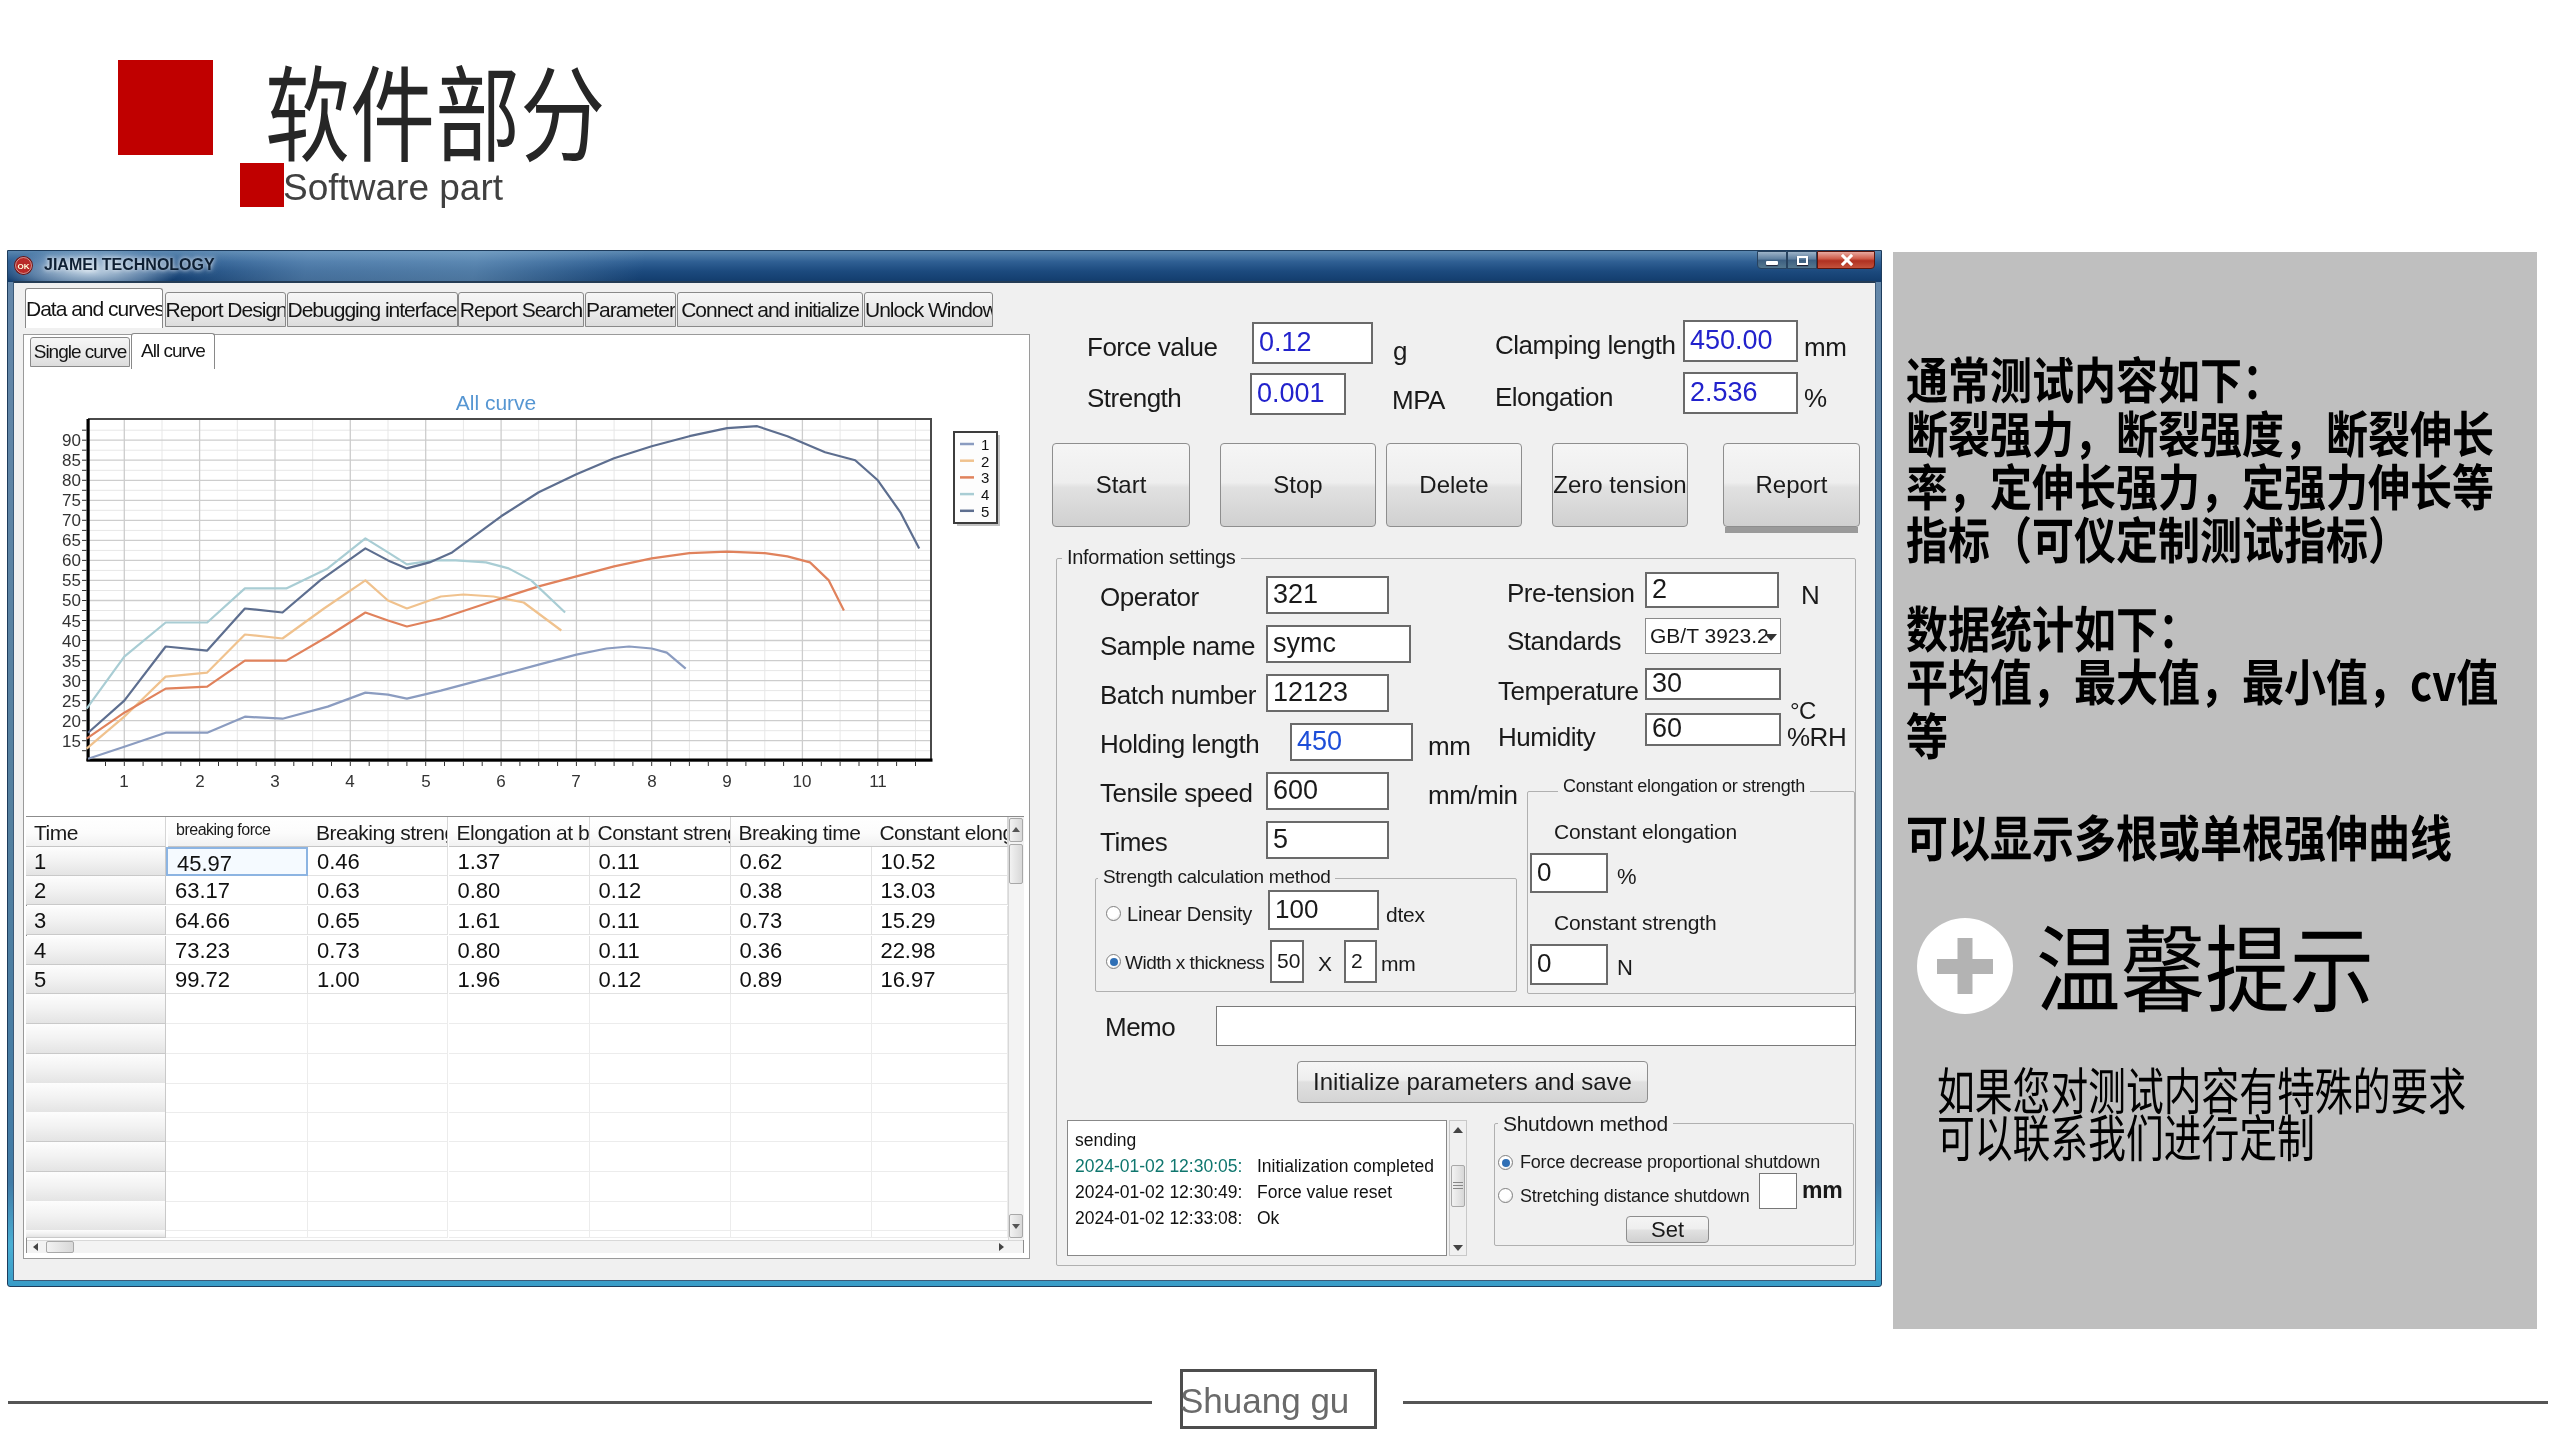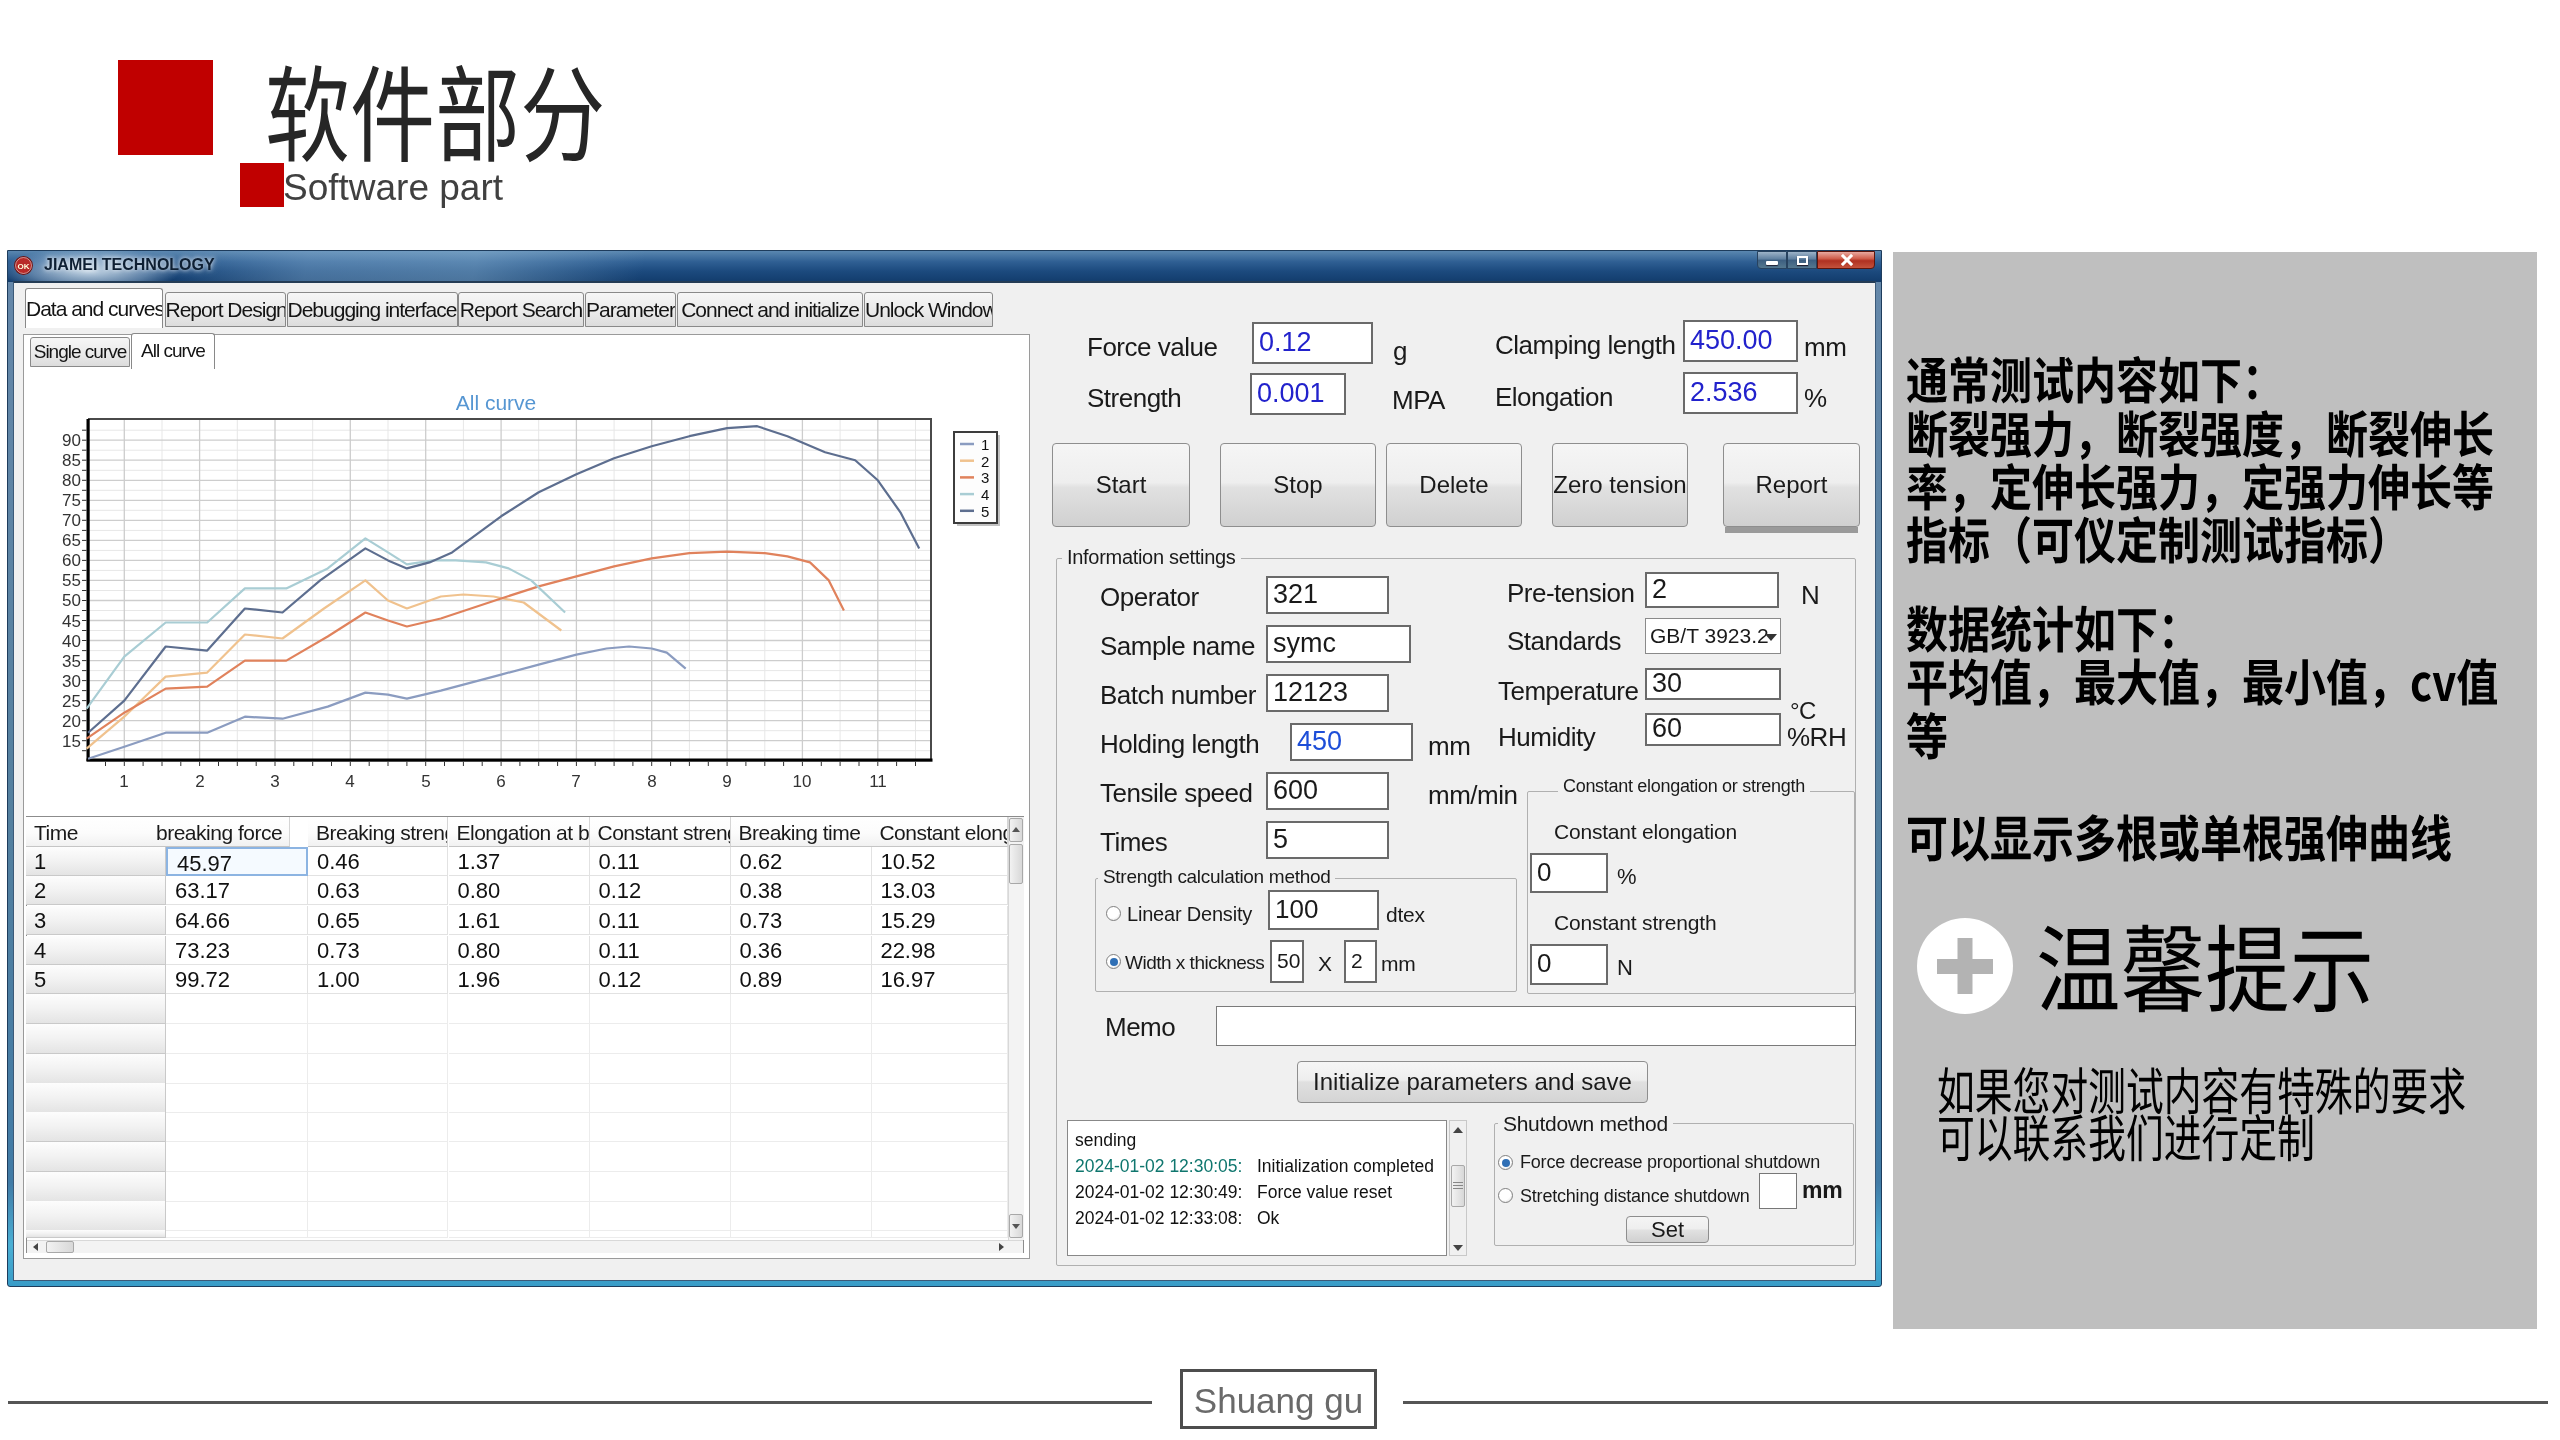--- a/index.html
+++ b/index.html
@@ -107,21 +107,21 @@
     <text x="958" y="100.7" font-size="15" fill="#111">2</text>
     <path d="M937 111.4h14" stroke="#e0825c" stroke-width="2.5"></path>
     <text x="958" y="117.4" font-size="15" fill="#111">3</text>
     <path d="M937 128.1h14" stroke="#a9cdd4" stroke-width="2.5"></path>
     <text x="958" y="134.1" font-size="15" fill="#111">4</text>
     <path d="M937 144.8h14" stroke="#5d6e8f" stroke-width="2.5"></path>
     <text x="958" y="150.8" font-size="15" fill="#111">5</text>
   </svg>
 <div class="abs" style="left:26px;top:816px;width:998px;height:437px;background:#fff;border:1px solid #8c8c8c"></div>
 <div class="abs" style="left:26px;top:817px;width:140px;height:30px;background:linear-gradient(to bottom,#fff,#fcfcfc 55%,#f1f1f1);border-right:1px solid #d5d5d5;border-bottom:1px solid #c5c5c5;font-size:21px;letter-spacing:-0.5px;color:#1a1a1a;padding:4px 0 0 8px;overflow:hidden;white-space:nowrap">Time</div>
-<div class="abs" style="left:148px;top:817px;width:142px;height:30px;background:linear-gradient(to bottom,#fff,#fcfcfc 55%,#f1f1f1);border-right:1px solid #d5d5d5;border-bottom:1px solid #c5c5c5;font-size:21px;letter-spacing:-0.5px;color:#1a1a1a;padding:4px 0 10px 8px;overflow:hidden;white-space:nowrap">breaking force</div>
+<div class="abs" style="left:168px;top:817px;width:142px;height:30px;background:linear-gradient(to bottom,#fff,#fcfcfc 55%,#f1f1f1);border-right:1px solid #d5d5d5;border-bottom:1px solid #c5c5c5;font-size:16px;letter-spacing:-0.5px;color:#1a1a1a;padding:4px 0 10px 8px;overflow:hidden;white-space:nowrap">breaking force</div>
 <div class="abs" style="left:308px;top:817px;width:140px;height:30px;background:linear-gradient(to bottom,#fff,#fcfcfc 55%,#f1f1f1);border-right:1px solid #d5d5d5;border-bottom:1px solid #c5c5c5;font-size:21px;letter-spacing:-0.5px;color:#1a1a1a;padding:4px 0 0 8px;overflow:hidden;white-space:nowrap">Breaking strength</div>
 <div class="abs" style="left:448.5px;top:817px;width:141px;height:30px;background:linear-gradient(to bottom,#fff,#fcfcfc 55%,#f1f1f1);border-right:1px solid #d5d5d5;border-bottom:1px solid #c5c5c5;font-size:21px;letter-spacing:-0.5px;color:#1a1a1a;padding:4px 0 0 8px;overflow:hidden;white-space:nowrap">Elongation at bre</div>
 <div class="abs" style="left:589.5px;top:817px;width:141px;height:30px;background:linear-gradient(to bottom,#fff,#fcfcfc 55%,#f1f1f1);border-right:1px solid #d5d5d5;border-bottom:1px solid #c5c5c5;font-size:21px;letter-spacing:-0.5px;color:#1a1a1a;padding:4px 0 0 8px;overflow:hidden;white-space:nowrap">Constant strength</div>
 <div class="abs" style="left:730.5px;top:817px;width:141px;height:30px;background:linear-gradient(to bottom,#fff,#fcfcfc 55%,#f1f1f1);border-right:1px solid #d5d5d5;border-bottom:1px solid #c5c5c5;font-size:21px;letter-spacing:-0.5px;color:#1a1a1a;padding:4px 0 0 8px;overflow:hidden;white-space:nowrap">Breaking time</div>
 <div class="abs" style="left:871.4px;top:817px;width:137px;height:30px;background:linear-gradient(to bottom,#fff,#fcfcfc 55%,#f1f1f1);border-right:1px solid #d5d5d5;border-bottom:1px solid #c5c5c5;font-size:21px;letter-spacing:-0.5px;color:#1a1a1a;padding:4px 0 0 8px;overflow:hidden;white-space:nowrap">Constant elonga</div>
 <div class="abs" style="left:26px;top:847px;width:140px;height:29px;background:linear-gradient(to bottom,#fdfdfd,#f2f2f2 50%,#e4e4e4);border-right:1px solid #c9c9c9;border-bottom:1px solid #c9c9c9;font-size:22px;color:#111;padding:2px 0 0 8px">1</div>
 <div class="abs" style="left:166px;top:847px;width:142px;height:29px;border-right:1px solid #e2e2e2;border-bottom:1px solid #e2e2e2; border:2px solid #8cb4e2;background:#f5faff;font-size:22px;color:#111;padding:2px 0 0 9px">45.97</div>
 <div class="abs" style="left:308px;top:847px;width:140px;height:29px;border-right:1px solid #e2e2e2;border-bottom:1px solid #e2e2e2;font-size:22px;color:#111;padding:2px 0 0 9px">0.46</div>
 <div class="abs" style="left:448.5px;top:847px;width:141px;height:29px;border-right:1px solid #e2e2e2;border-bottom:1px solid #e2e2e2;font-size:22px;color:#111;padding:2px 0 0 9px">1.37</div>
 <div class="abs" style="left:589.5px;top:847px;width:141px;height:29px;border-right:1px solid #e2e2e2;border-bottom:1px solid #e2e2e2;font-size:22px;color:#111;padding:2px 0 0 9px">0.11</div>
@@ -392,12 +392,12 @@
     </g>
   </svg>
 <svg class="abs" style="left:1937px;top:1101px;overflow:visible" width="379" height="71">
     <g transform="translate(0,56.1) scale(0.03779,-0.05100)">
       <path fill="#000" d="M56 769V694H747V29C747 8 740 2 718 0C694 0 612 -1 532 3C544 -19 558 -56 563 -78C662 -78 732 -78 772 -65C811 -52 825 -26 825 28V694H948V769ZM231 475H494V245H231ZM158 547V93H231V173H568V547Z M1374 712C1432 640 1497 538 1525 473L1592 513C1562 577 1497 674 1438 747ZM1761 801C1739 356 1668 107 1346 -21C1364 -36 1393 -70 1403 -86C1539 -24 1632 56 1697 163C1777 83 1860 -13 1900 -77L1966 -28C1918 43 1819 148 1733 230C1799 373 1827 558 1841 798ZM1141 20C1166 43 1203 65 1493 204C1487 220 1477 253 1473 274L1240 165V763H1160V173C1160 127 1121 95 1100 82C1112 68 1134 38 1141 20Z M2485 794C2525 747 2566 681 2584 638L2648 672C2630 716 2587 778 2546 824ZM2810 824C2786 766 2740 685 2703 632H2453V563H2636V442L2635 381H2428V311H2627C2610 198 2555 68 2392 -36C2411 -48 2437 -72 2449 -88C2577 -1 2643 100 2677 199C2729 75 2809 -24 2916 -79C2927 -60 2950 -32 2966 -17C2840 39 2751 162 2707 311H2956V381H2710L2711 441V563H2918V632H2781C2816 681 2854 744 2887 801ZM2038 135 2053 63 2313 108V-80H2379V120L2462 134L2458 199L2379 187V729H2423V797H2047V729H2101V144ZM2169 729H2313V587H2169ZM2169 524H2313V381H2169ZM2169 317H2313V176L2169 154Z M3286 224C3233 152 3150 78 3070 30C3090 19 3121 -6 3136 -20C3212 34 3301 116 3361 197ZM3636 190C3719 126 3822 34 3872 -22L3936 23C3882 80 3779 168 3695 229ZM3664 444C3690 420 3718 392 3745 363L3305 334C3455 408 3608 500 3756 612L3698 660C3648 619 3593 580 3540 543L3295 531C3367 582 3440 646 3507 716C3637 729 3760 747 3855 770L3803 833C3641 792 3350 765 3107 753C3115 736 3124 706 3126 688C3214 692 3308 698 3401 706C3336 638 3262 578 3236 561C3206 539 3182 524 3162 521C3170 502 3181 469 3183 454C3204 462 3235 466 3438 478C3353 425 3280 385 3245 369C3183 338 3138 319 3106 315C3115 295 3126 260 3129 245C3157 256 3196 261 3471 282V20C3471 9 3468 5 3451 4C3435 3 3380 3 3320 6C3332 -15 3345 -47 3349 -69C3422 -69 3472 -68 3505 -56C3539 -44 3547 -23 3547 19V288L3796 306C3825 273 3849 242 3866 216L3926 252C3885 313 3799 405 3722 474Z M4704 774C4762 723 4830 650 4861 602L4922 646C4889 693 4819 764 4761 814ZM4832 427C4798 363 4753 300 4700 243C4683 310 4669 388 4659 473H4946V544H4651C4643 634 4639 731 4639 832H4560C4561 733 4566 636 4574 544H4345V720C4406 733 4464 748 4513 765L4460 828C4364 792 4202 758 4062 737C4071 719 4081 692 4085 674C4144 682 4208 692 4270 704V544H4056V473H4270V296L4041 251L4063 175L4270 222V17C4270 0 4264 -5 4247 -6C4229 -7 4170 -7 4106 -5C4117 -26 4130 -60 4133 -81C4216 -81 4270 -79 4301 -67C4334 -55 4345 -32 4345 17V240L4530 283L4524 350L4345 312V473H4581C4594 364 4613 264 4637 180C4565 114 4484 58 4399 17C4418 1 4440 -24 4451 -42C4526 -3 4598 47 4663 105C4708 -12 4770 -83 4849 -83C4924 -83 4952 -34 4965 132C4945 139 4918 156 4902 173C4896 44 4884 -7 4856 -7C4806 -7 4760 57 4724 163C4793 234 4853 314 4898 399Z M5381 808C5424 746 5475 662 5497 611L5559 647C5536 698 5483 780 5439 839ZM5338 638V-80H5411V638ZM5575 803V735H5847V16C5847 -1 5842 -6 5826 -7C5809 -8 5753 -8 5696 -6C5706 -26 5717 -58 5720 -77C5799 -77 5851 -76 5881 -65C5911 -52 5922 -30 5922 15V803ZM5225 834C5183 681 5115 527 5036 425C5049 407 5070 367 5076 349C5100 381 5124 417 5146 456V-79H5217V599C5247 668 5274 742 5295 815Z M6081 778C6136 728 6203 655 6234 609L6292 657C6259 701 6190 770 6135 819ZM6720 819V658H6555V819H6481V658H6339V586H6481V469L6479 407H6333V335H6471C6456 259 6423 185 6348 128C6364 117 6392 89 6402 74C6491 142 6530 239 6545 335H6720V80H6795V335H6944V407H6795V586H6924V658H6795V819ZM6555 586H6720V407H6553L6555 468ZM6262 478H6050V408H6188V121C6143 104 6091 60 6038 2L6088 -66C6140 2 6189 61 6223 61C6245 61 6277 28 6319 2C6388 -42 6472 -53 6596 -53C6691 -53 6871 -47 6942 -43C6943 -21 6955 15 6964 35C6867 24 6716 16 6598 16C6485 16 6401 23 6335 64C6302 85 6281 104 6262 115Z M7435 780V708H7927V780ZM7267 841C7216 768 7119 679 7035 622C7048 608 7069 579 7079 562C7169 626 7272 724 7339 811ZM7391 504V432H7728V17C7728 1 7721 -4 7702 -5C7684 -6 7616 -6 7545 -3C7556 -25 7567 -56 7570 -77C7668 -77 7725 -77 7759 -66C7792 -53 7804 -30 7804 16V432H7955V504ZM7307 626C7238 512 7128 396 7025 322C7040 307 7067 274 7078 259C7115 289 7154 325 7192 364V-83H7266V446C7308 496 7346 548 7378 600Z M8224 378C8203 197 8148 54 8036 -33C8054 -44 8085 -69 8097 -83C8164 -25 8212 51 8247 144C8339 -29 8489 -64 8698 -64H8932C8935 -42 8949 -6 8960 12C8911 11 8739 11 8702 11C8643 11 8588 14 8538 23V225H8836V295H8538V459H8795V532H8211V459H8460V44C8378 75 8315 134 8276 239C8286 280 8294 324 8300 370ZM8426 826C8443 796 8461 758 8472 727H8082V509H8156V656H8841V509H8918V727H8558C8548 760 8522 810 8500 847Z M9676 748V194H9747V748ZM9854 830V23C9854 7 9849 2 9834 2C9815 1 9759 1 9700 3C9710 -20 9721 -55 9725 -76C9800 -76 9855 -74 9885 -62C9916 -48 9928 -26 9928 24V830ZM9142 816C9121 719 9087 619 9041 552C9060 545 9093 532 9108 524C9125 553 9142 588 9158 627H9289V522H9045V453H9289V351H9091V2H9159V283H9289V-79H9361V283H9500V78C9500 67 9497 64 9486 64C9475 63 9442 63 9400 65C9409 46 9418 19 9421 -1C9476 -1 9515 0 9538 11C9563 23 9569 42 9569 76V351H9361V453H9604V522H9361V627H9565V696H9361V836H9289V696H9183C9194 730 9204 766 9212 802Z"></path>
     </g>
   </svg>
 <div class="abs" style="left:8px;top:1401px;width:1144px;height:2.5px;background:#555"></div>
 <div class="abs" style="left:1403px;top:1401px;width:1145px;height:2.5px;background:#555"></div>
 <div class="abs" style="left:1180px;top:1369px;width:197px;height:60px;border:3px solid #4d4d4d;background:#fff"></div>
-<div class="abs" style="left:1180px;top:1381px;width:197px;text-align:center;font-size:35px;color:#6a6a6a">Shuang gu</div>
+<div class="abs" style="left:1180px;top:1381px;width:197px;text-align:left;font-size:35px;color:#6a6a6a">Shuang gu</div>
 </body></html>

